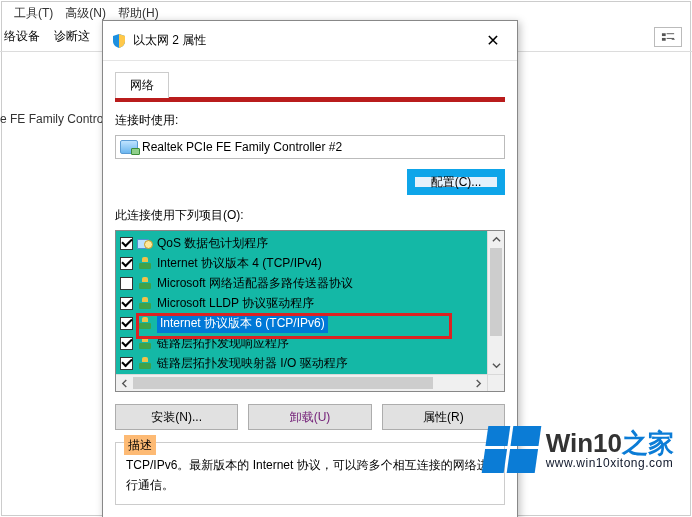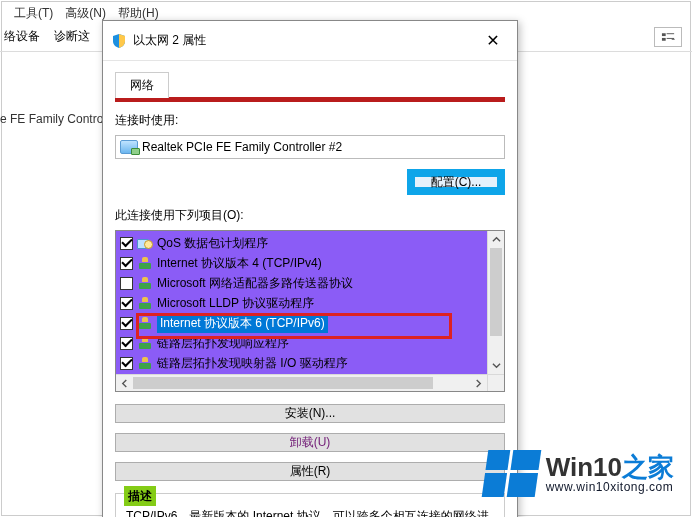--- a/index.html
+++ b/index.html
@@ -31,21 +31,21 @@
 
   .adapter-box { border: 1px solid #bbb; background: #fff; padding: 4px; display: flex; align-items: center; gap: 4px; margin-bottom: 10px; }
   .adapter-icon { width: 18px; height: 14px; background: linear-gradient(#bfe3ff,#6cb6ef); border: 1px solid #5a9bd4; border-radius: 2px; position: relative; }
   .adapter-icon::after { content: ""; position: absolute; right: -3px; bottom: -2px; width: 7px; height: 5px; background: #8fcf8a; border: 1px solid #3c8d39; border-radius: 1px; }
 
   .btnrow-right { display: flex; justify-content: flex-end; margin-bottom: 12px; }
   .winbtn { min-width: 98px; height: 26px; background: #e1e1e1; border: 1px solid #adadad; font-size: 12px; padding: 0 10px; display: inline-flex; align-items: center; justify-content: center; }
   .winbtn.primary { border: 8px solid #0ea5e9; background: #e5f1fb; }
   .winbtn.disabled { color: #701a75; }
 
-  .listbox { border: 1px solid #888; height: 162px; background: #8b5cf6; position: relative; overflow: hidden; margin-bottom: 12px; }
+  .listbox { border: 1px solid #888; height: 162px; background: #14b8a6; position: relative; overflow: hidden; margin-bottom: 12px; }
   .listinner { position: absolute; inset: 0 17px 17px 0; overflow: hidden; padding: 2px 2px; }
   .li { display: flex; align-items: center; gap: 4px; height: 20px; padding: 0 2px; white-space: nowrap; }
   .chk { width: 13px; height: 13px; border: 1px solid #333; background: #fff; display: inline-flex; align-items: center; justify-content: center; flex-shrink: 0; }
   .chk.checked::after { content: ""; width: 8px; height: 4px; border-left: 2px solid #000; border-bottom: 2px solid #000; transform: rotate(-45deg) translate(1px,-1px); }
   .neticon { width: 16px; height: 12px; position: relative; flex-shrink: 0; }
   .neticon::before { content: ""; position: absolute; left: 2px; bottom: 0; width: 12px; height: 6px; background: #3ea24a; border-radius: 1px; }
   .neticon::after { content: ""; position: absolute; left: 5px; top: 0; width: 6px; height: 5px; background: #eec24a; border-radius: 2px 2px 0 0; }
   .qosicon { width: 16px; height: 12px; position: relative; flex-shrink: 0; }
   .qosicon::before { content:""; position:absolute; left:0; top:2px; width:10px; height:8px; background:#bde1ff; border:1px solid #4e92cf; border-radius:1px;}
   .qosicon::after { content:""; position:absolute; right:0; bottom:0; width:7px; height:7px; border:1px solid #c59a2a; border-radius:50%; background:#ffe89a;}
@@ -57,28 +57,28 @@
   .vscroll { position: absolute; right: 0; top: 0; bottom: 17px; width: 17px; background: #f0f0f0; border-left: 1px solid #d9d9d9; }
   .vscroll .arrow, .hscroll .arrow { position: absolute; width: 17px; height: 17px; display: flex; align-items: center; justify-content: center; }
   .vscroll .arrow.up { top: 0; } .vscroll .arrow.down { bottom: 0; }
   .arrow svg { width: 9px; height: 9px; }
   .vscroll .thumb { position: absolute; top: 17px; left: 2px; right: 2px; height: 88px; background: #cdcdcd; }
   .hscroll { position: absolute; left: 0; right: 17px; bottom: 0; height: 17px; background: #f0f0f0; border-top: 1px solid #d9d9d9; }
   .hscroll .arrow.left { left: 0; } .hscroll .arrow.right { right: 0; }
   .hscroll .thumb { position: absolute; left: 17px; top: 2px; bottom: 2px; width: 300px; background: #cdcdcd; }
   .scroll-corner { position:absolute; right:0; bottom:0; width:17px; height:17px; background:#f0f0f0; border-left:1px solid #d9d9d9; border-top:1px solid #d9d9d9;}
 
-  .btnrow3 { display: flex; gap: 10px; justify-content: space-between; margin-bottom: 12px; flex-direction: column; }
+  .btnrow3 { display: flex; gap: 10px; justify-content: space-between; margin-bottom: 12px; }
   .btnrow3 .winbtn { flex: 1; min-width: 0; }
 
   .desc-group { border: 1px solid #ccc; padding: 12px 10px 8px; position: relative; font-size: 12px; line-height: 1.7; }
-  .desc-group .legend { position: absolute; top: -8px; left: 8px; background: #84cc16; padding: 0 4px; font-size: 12px; font-weight: bold; }
+  .desc-group .legend { position: absolute; top: -8px; left: 8px; background: #fdba74; padding: 0 4px; font-size: 12px; }
 
   
-  .watermark { position: absolute; right: 18px; bottom: 20px; display: flex; align-items: center; gap: 8px; }
+  .watermark { position: absolute; right: 18px; bottom: 44px; display: flex; align-items: center; gap: 8px; }
   .winlogo { display: grid; grid-template-columns: 22px 28px; grid-template-rows: 20px 24px; gap: 3px; transform: skewX(-8deg); }
   .winlogo div { background: #0b7cd6; }
   .wm-text { display: flex; flex-direction: column; line-height: 1.1; }
   .wm-text .main { font-size: 26px; font-weight: 600; color: #333; }
   .wm-text .main .blue { color: #0b7cd6; }
   .wm-text .url { font-size: 12px; color: #0f172a; letter-spacing: .5px; }
 
   .outer-border { position: absolute; inset: 1px; border: 1px solid #ccc; pointer-events: none; }
 </style>
 </head>

